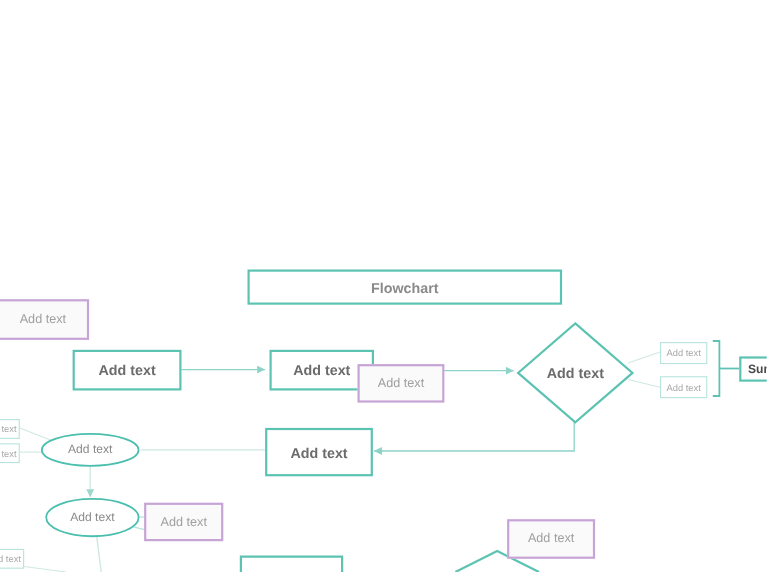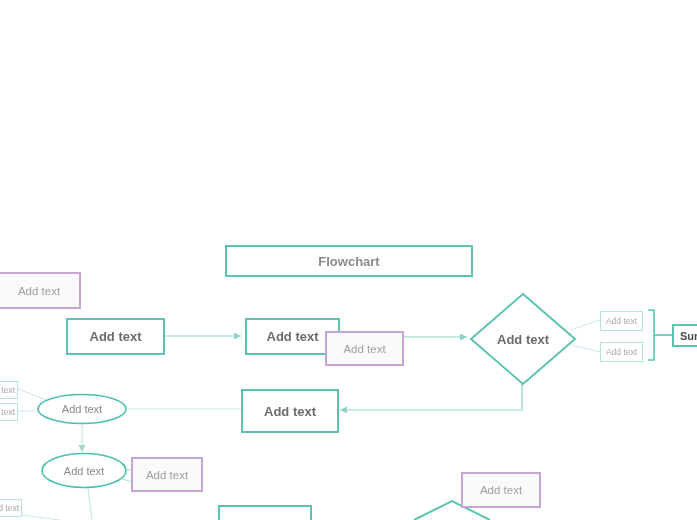--- a/index.html
+++ b/index.html
@@ -110,21 +110,21 @@
 
     <line x1="88" y1="488" x2="92" y2="520" stroke="#cfe8e3" stroke-width="1.2"></line>
 
     <line x1="22" y1="515" x2="60" y2="520" stroke="#cfe8e3" stroke-width="1"></line>
 
     <path d="M219,520 L219,506 L311,506 L311,520" fill="none" stroke="#5cc3b2" stroke-width="2"></path>
 
     <path d="M414,520 L452,501 L490,520" fill="none" stroke="#5cc3b2" stroke-width="2"></path>
   </svg>
 
-  <div class="node rect-title" style="left:225px;top:245px;width:248px;height:32px;">
+  <div class="node rect-title" style="left:225px;top:245px;width:286px;height:32px;">
     <span>Flowchart</span>
   </div>
 
   <div class="node rect-purple" style="left:-3px;top:272px;width:84px;height:37px;">
     <span>Add text</span>
   </div>
 
   <div class="node rect-teal" style="left:66px;top:318px;width:99px;height:37px;">
     <span>Add text</span>
   </div>

